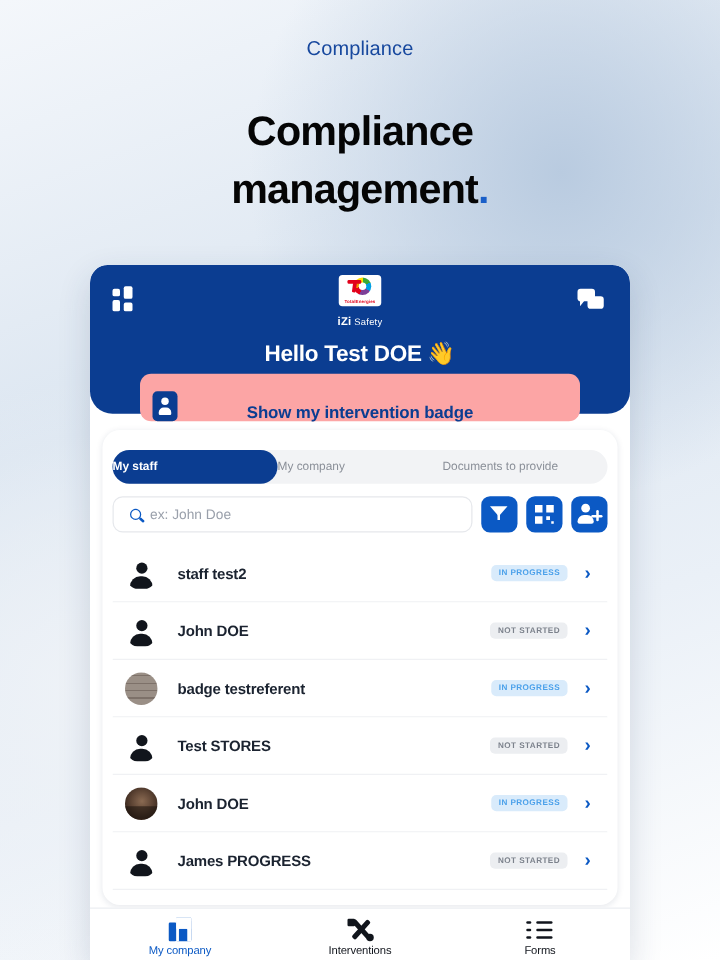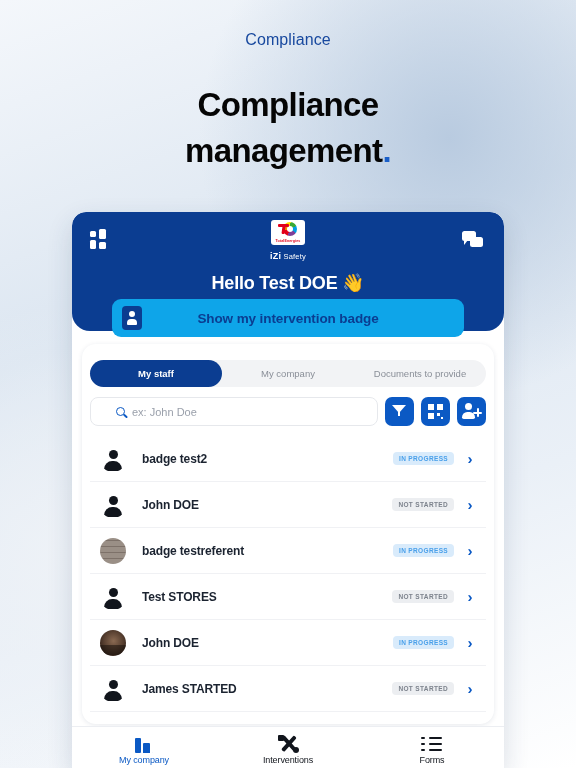--- a/index.html
+++ b/index.html
@@ -185,24 +185,24 @@
     font-weight: bold;
     letter-spacing: -.2px;
   }
 
   .badge-btn {
     position: absolute;
     left: 40px;
     right: 40px;
     top: 87px;
     height: 38px;
-    background: #0ea5e9;
+    background: #fca5a5;
     border-radius: 9px;
     display: flex;
-    align-items: center;
+    align-items: flex-end;
     padding: 0 10px;
   }
   .badge-ico {
     width: 20px;
     height: 24px;
     background: #0b3d91;
     border-radius: 4px;
     position: relative;
     flex: 0 0 auto;
   }
@@ -253,21 +253,20 @@
     height: 27px;
     background: #f2f3f5;
     border-radius: 14px;
     display: flex;
     align-items: center;
   }
   .tab {
     flex: 1;
     height: 27px;
     line-height: 27px;
-    text-align: center;
     font-size: 9.5px;
     color: #8a8f98;
     border-radius: 14px;
   }
   .tab.active {
     background: #0b3d91;
     color: #ffffff;
     font-weight: bold;
   }
 
@@ -279,21 +278,21 @@
     display: flex;
     gap: 7px;
   }
   .searchbox {
     flex: 1;
     background: #ffffff;
     border: 1px solid #e6e8ec;
     border-radius: 8px;
     display: flex;
     align-items: center;
-    padding-left: 25px;
+    padding-left: 13px;
     gap: 7px;
   }
   .mag {
     width: 9px; height: 9px;
     border: 1.8px solid #0b59c4;
     border-radius: 50%;
     position: relative;
     flex: 0 0 auto;
   }
   .mag::after {
@@ -640,21 +639,21 @@
       </div>
       <div class="sqbtn addp">
         <span class="plus"></span>
       </div>
     </div>
 
     <div class="list">
 
       <div class="row">
         <span class="avatar silhouette"></span>
-        <span class="row-name">badge test2</span>
+        <span class="row-name">staff test2</span>
         <span class="pill inprogress">IN PROGRESS</span>
         <span class="chev">›</span>
       </div>
 
       <div class="row">
         <span class="avatar silhouette"></span>
         <span class="row-name">John DOE</span>
         <span class="pill notstarted">NOT STARTED</span>
         <span class="chev">›</span>
       </div>
@@ -675,21 +674,21 @@
 
       <div class="row">
         <span class="avatar photo-dark"></span>
         <span class="row-name">John DOE</span>
         <span class="pill inprogress">IN PROGRESS</span>
         <span class="chev">›</span>
       </div>
 
       <div class="row">
         <span class="avatar silhouette"></span>
-        <span class="row-name">James STARTED</span>
+        <span class="row-name">James PROGRESS</span>
         <span class="pill notstarted">NOT STARTED</span>
         <span class="chev">›</span>
       </div>
 
     </div>
   </div>
 
   <div class="bottomnav">
 
 

